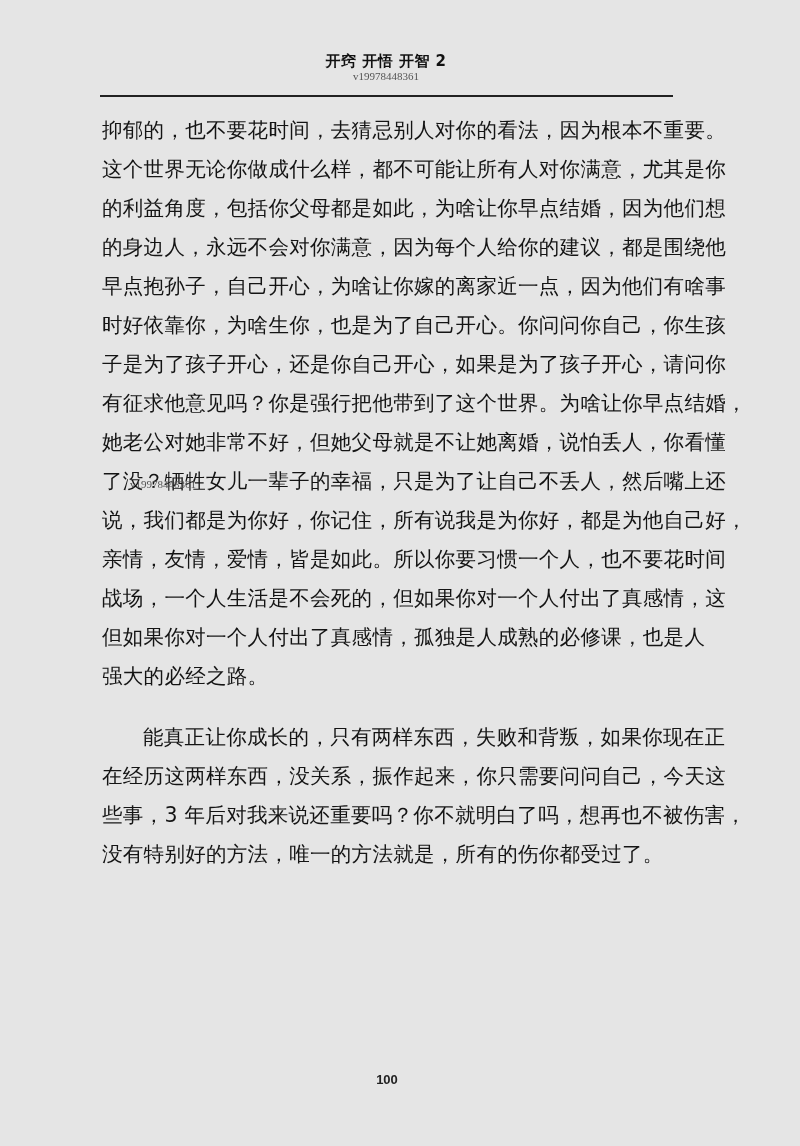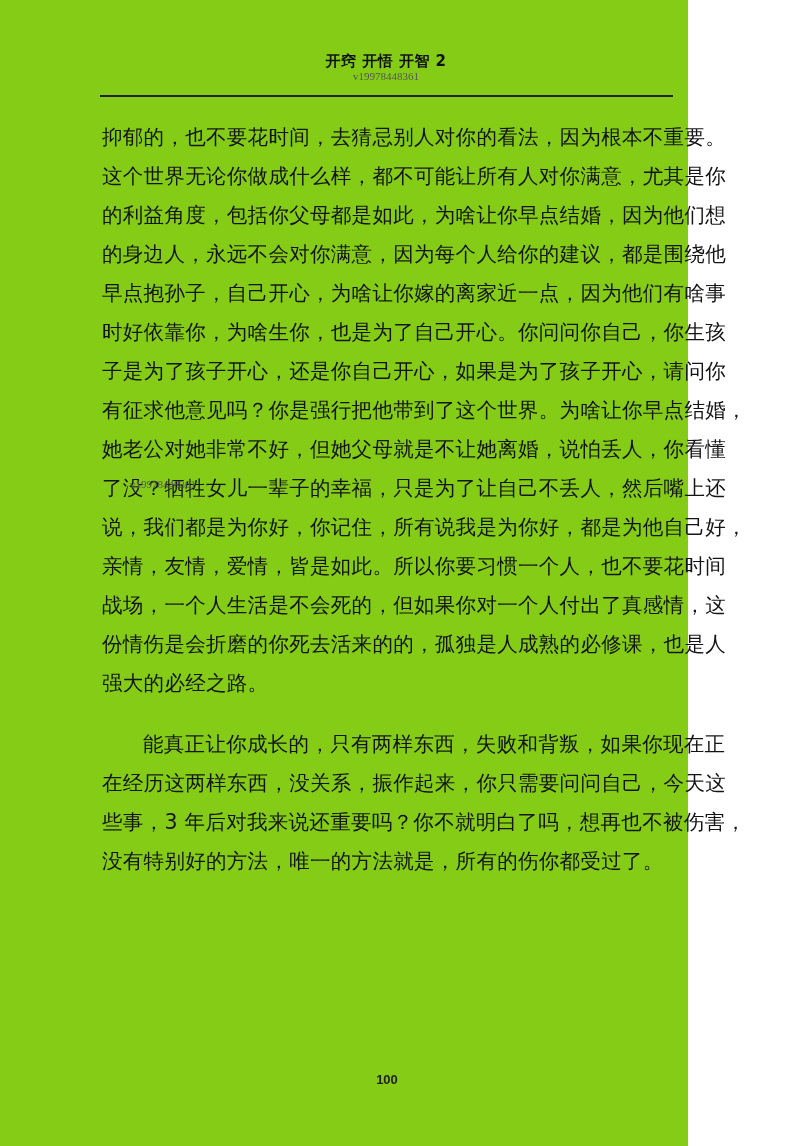--- a/index.html
+++ b/index.html
@@ -1,24 +1,24 @@
 <!DOCTYPE html>
 <html><head>
   <meta charset="utf-8">
   <style>
     html, body { margin: 0; padding: 0; background: #ffffff; }
     body { width: 800px; height: 1146px; position: relative; overflow: hidden;
            font-family: "DejaVu Serif", "Liberation Serif", serif; color: #111; }
-    .page { position: absolute; left: 0; top: 0; width: 688px; height: 1146px; background: #84cc16; }
+    .page { position: absolute; left: 0; top: 0; width: 800px; height: 1146px; background: #e5e5e5; }
     .header { position: absolute; left: 100px; width: 572px; top: 52px; text-align: center; }
     .header-title { font-family: "DejaVu Sans", "Liberation Sans", sans-serif; font-weight: bold;
                     font-size: 15px; letter-spacing: 0.5px; color: #111; line-height: 18px; }
     .header-wm { font-family: "Liberation Serif", serif; font-size: 11px; color: #555; line-height: 12px; }
     .rule { position: absolute; left: 100px; top: 95px; width: 573px; height: 2px; background: #222; }
-    .body-text { position: absolute; left: 102px; top: 118px; width: 572px; }
+    .body-text { position: absolute; left: 102px; top: 111px; width: 572px; }
     .line { font-family: "DejaVu Sans", "Liberation Sans", sans-serif; font-size: 20.5px;
             line-height: 39px; height: 39px; white-space: nowrap; letter-spacing: 0.3px; color: #141414; }
     .line.indent { padding-left: 41px; text-align: center; }
     .gap { height: 22px; }
     .inline-wm { position: absolute; left: 130px; top: 478px;
                  font-family: "Liberation Serif", serif; font-size: 11px; color: #555; }
     .page-number { position: absolute; left: 372px; top: 1072px; width: 30px; text-align: center;
                    font-family: "Liberation Sans", sans-serif; font-weight: bold; font-size: 13px; color: #222; }
   </style>
 </head>
@@ -39,21 +39,21 @@
       <div class="line">的身边人，永远不会对你满意，因为每个人给你的建议，都是围绕他</div>
       <div class="line">早点抱孙子，自己开心，为啥让你嫁的离家近一点，因为他们有啥事</div>
       <div class="line">时好依靠你，为啥生你，也是为了自己开心。你问问你自己，你生孩</div>
       <div class="line">子是为了孩子开心，还是你自己开心，如果是为了孩子开心，请问你</div>
       <div class="line">有征求他意见吗？你是强行把他带到了这个世界。为啥让你早点结婚，</div>
       <div class="line">她老公对她非常不好，但她父母就是不让她离婚，说怕丢人，你看懂</div>
       <div class="line">了没？牺牲女儿一辈子的幸福，只是为了让自己不丢人，然后嘴上还</div>
       <div class="line">说，我们都是为你好，你记住，所有说我是为你好，都是为他自己好，</div>
       <div class="line">亲情，友情，爱情，皆是如此。所以你要习惯一个人，也不要花时间</div>
       <div class="line">战场，一个人生活是不会死的，但如果你对一个人付出了真感情，这</div>
-      <div class="line">份情伤是会折磨的你死去活来的的，孤独是人成熟的必修课，也是人</div>
+      <div class="line">但如果你对一个人付出了真感情，孤独是人成熟的必修课，也是人</div>
       <div class="line">强大的必经之路。</div>
     </div>
     <div class="gap"></div>
     <div>
       <div class="line indent">能真正让你成长的，只有两样东西，失败和背叛，如果你现在正</div>
       <div class="line">在经历这两样东西，没关系，振作起来，你只需要问问自己，今天这</div>
       <div class="line">些事，3 年后对我来说还重要吗？你不就明白了吗，想再也不被伤害，</div>
       <div class="line">没有特别好的方法，唯一的方法就是，所有的伤你都受过了。</div>
     </div>
   </div>

